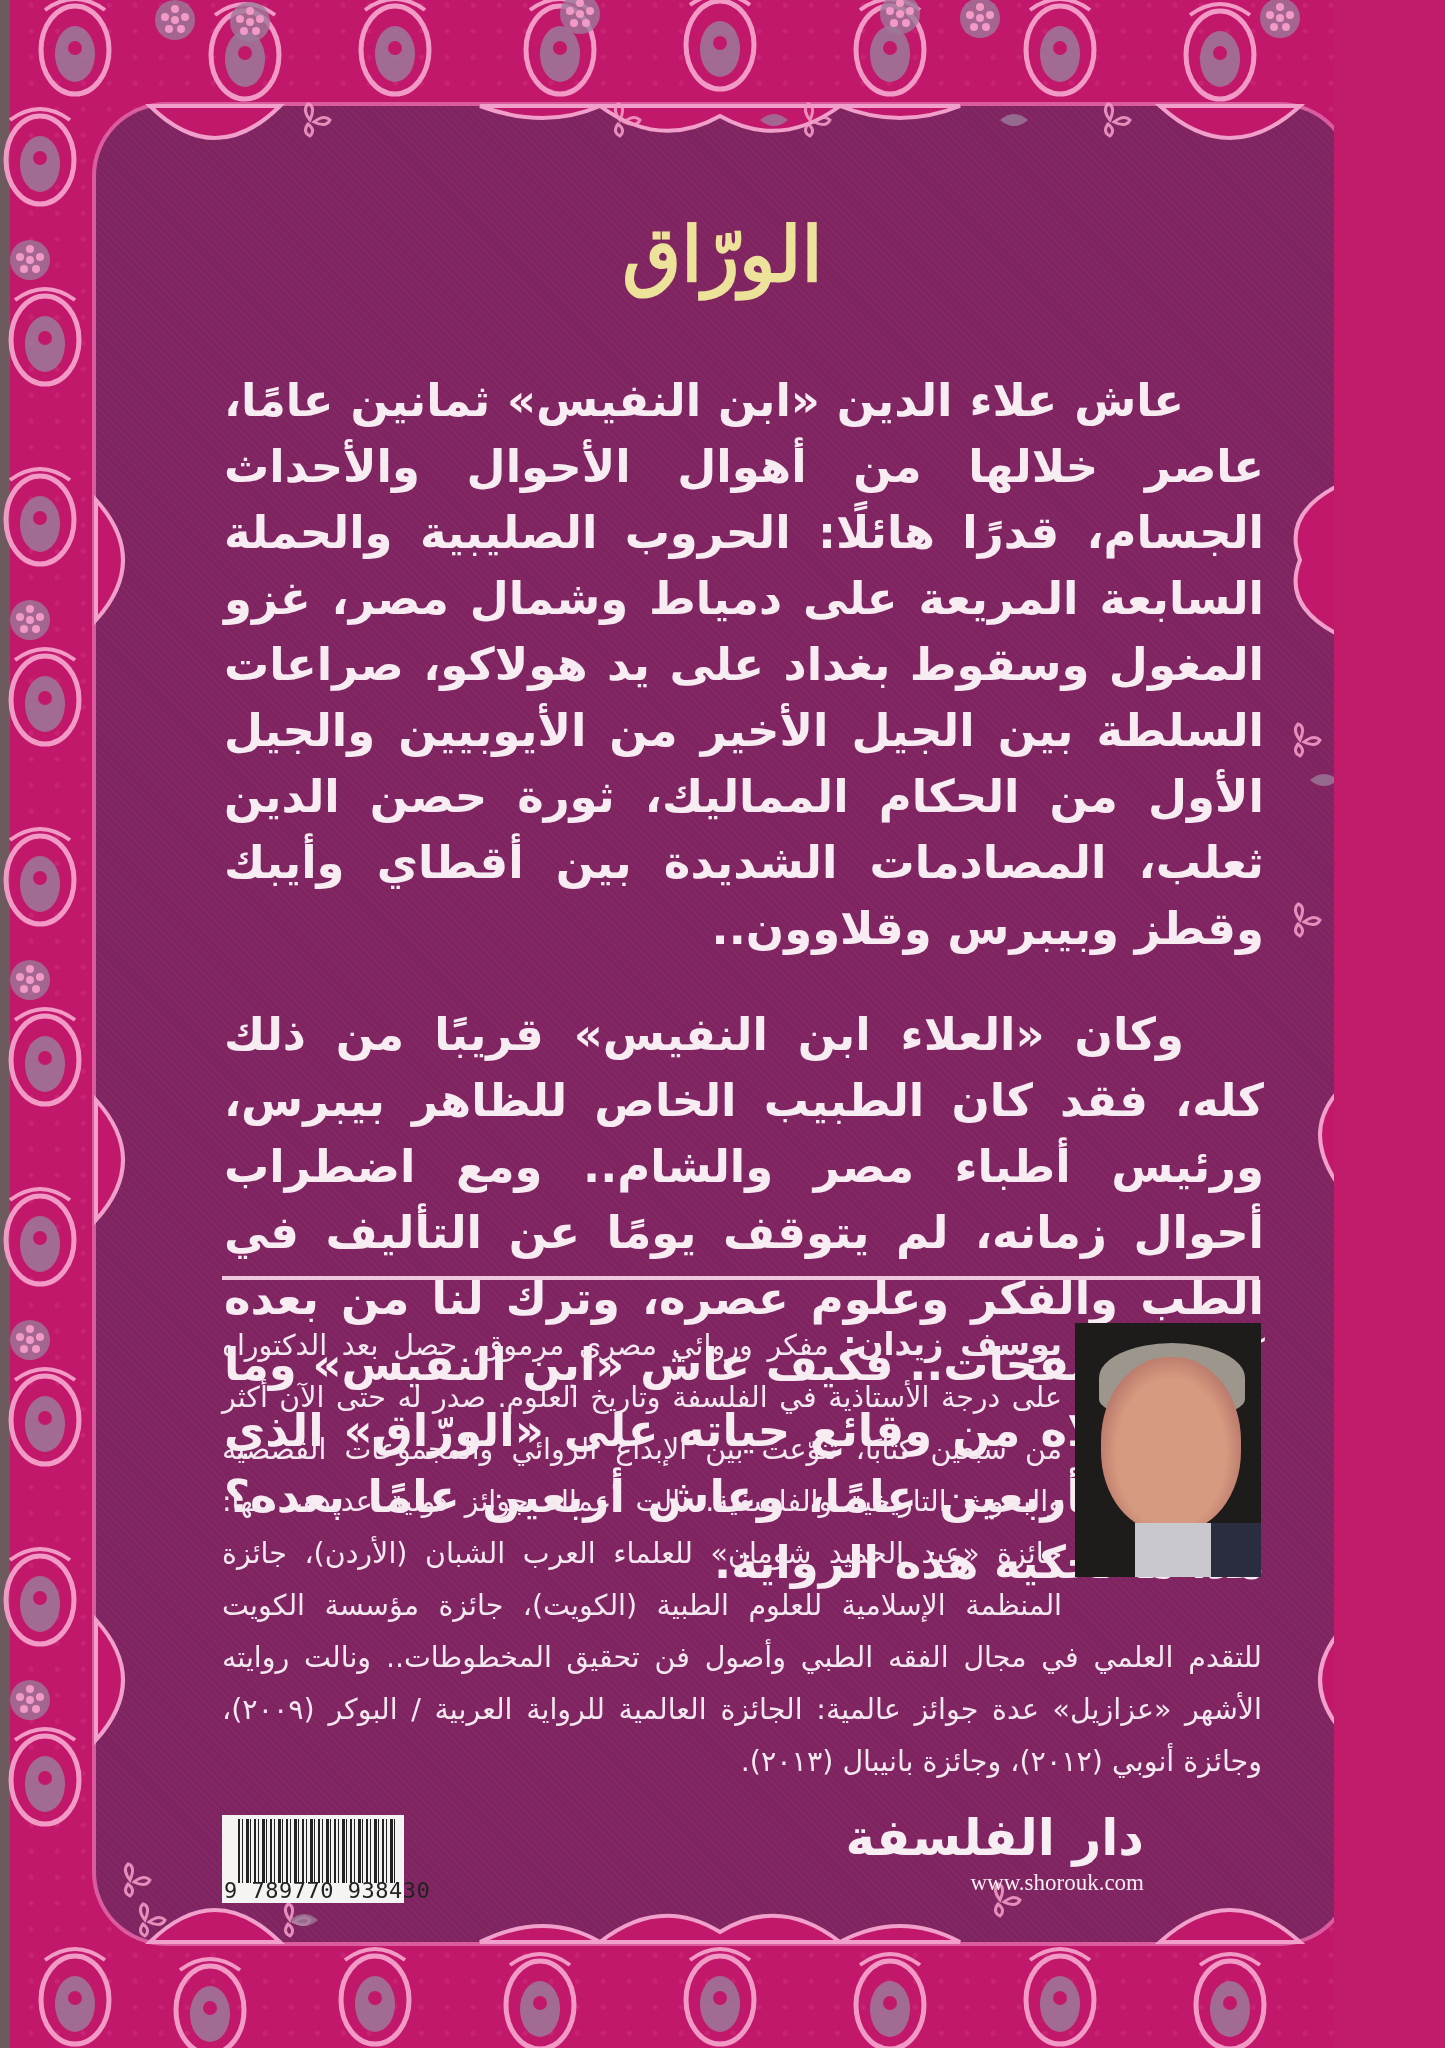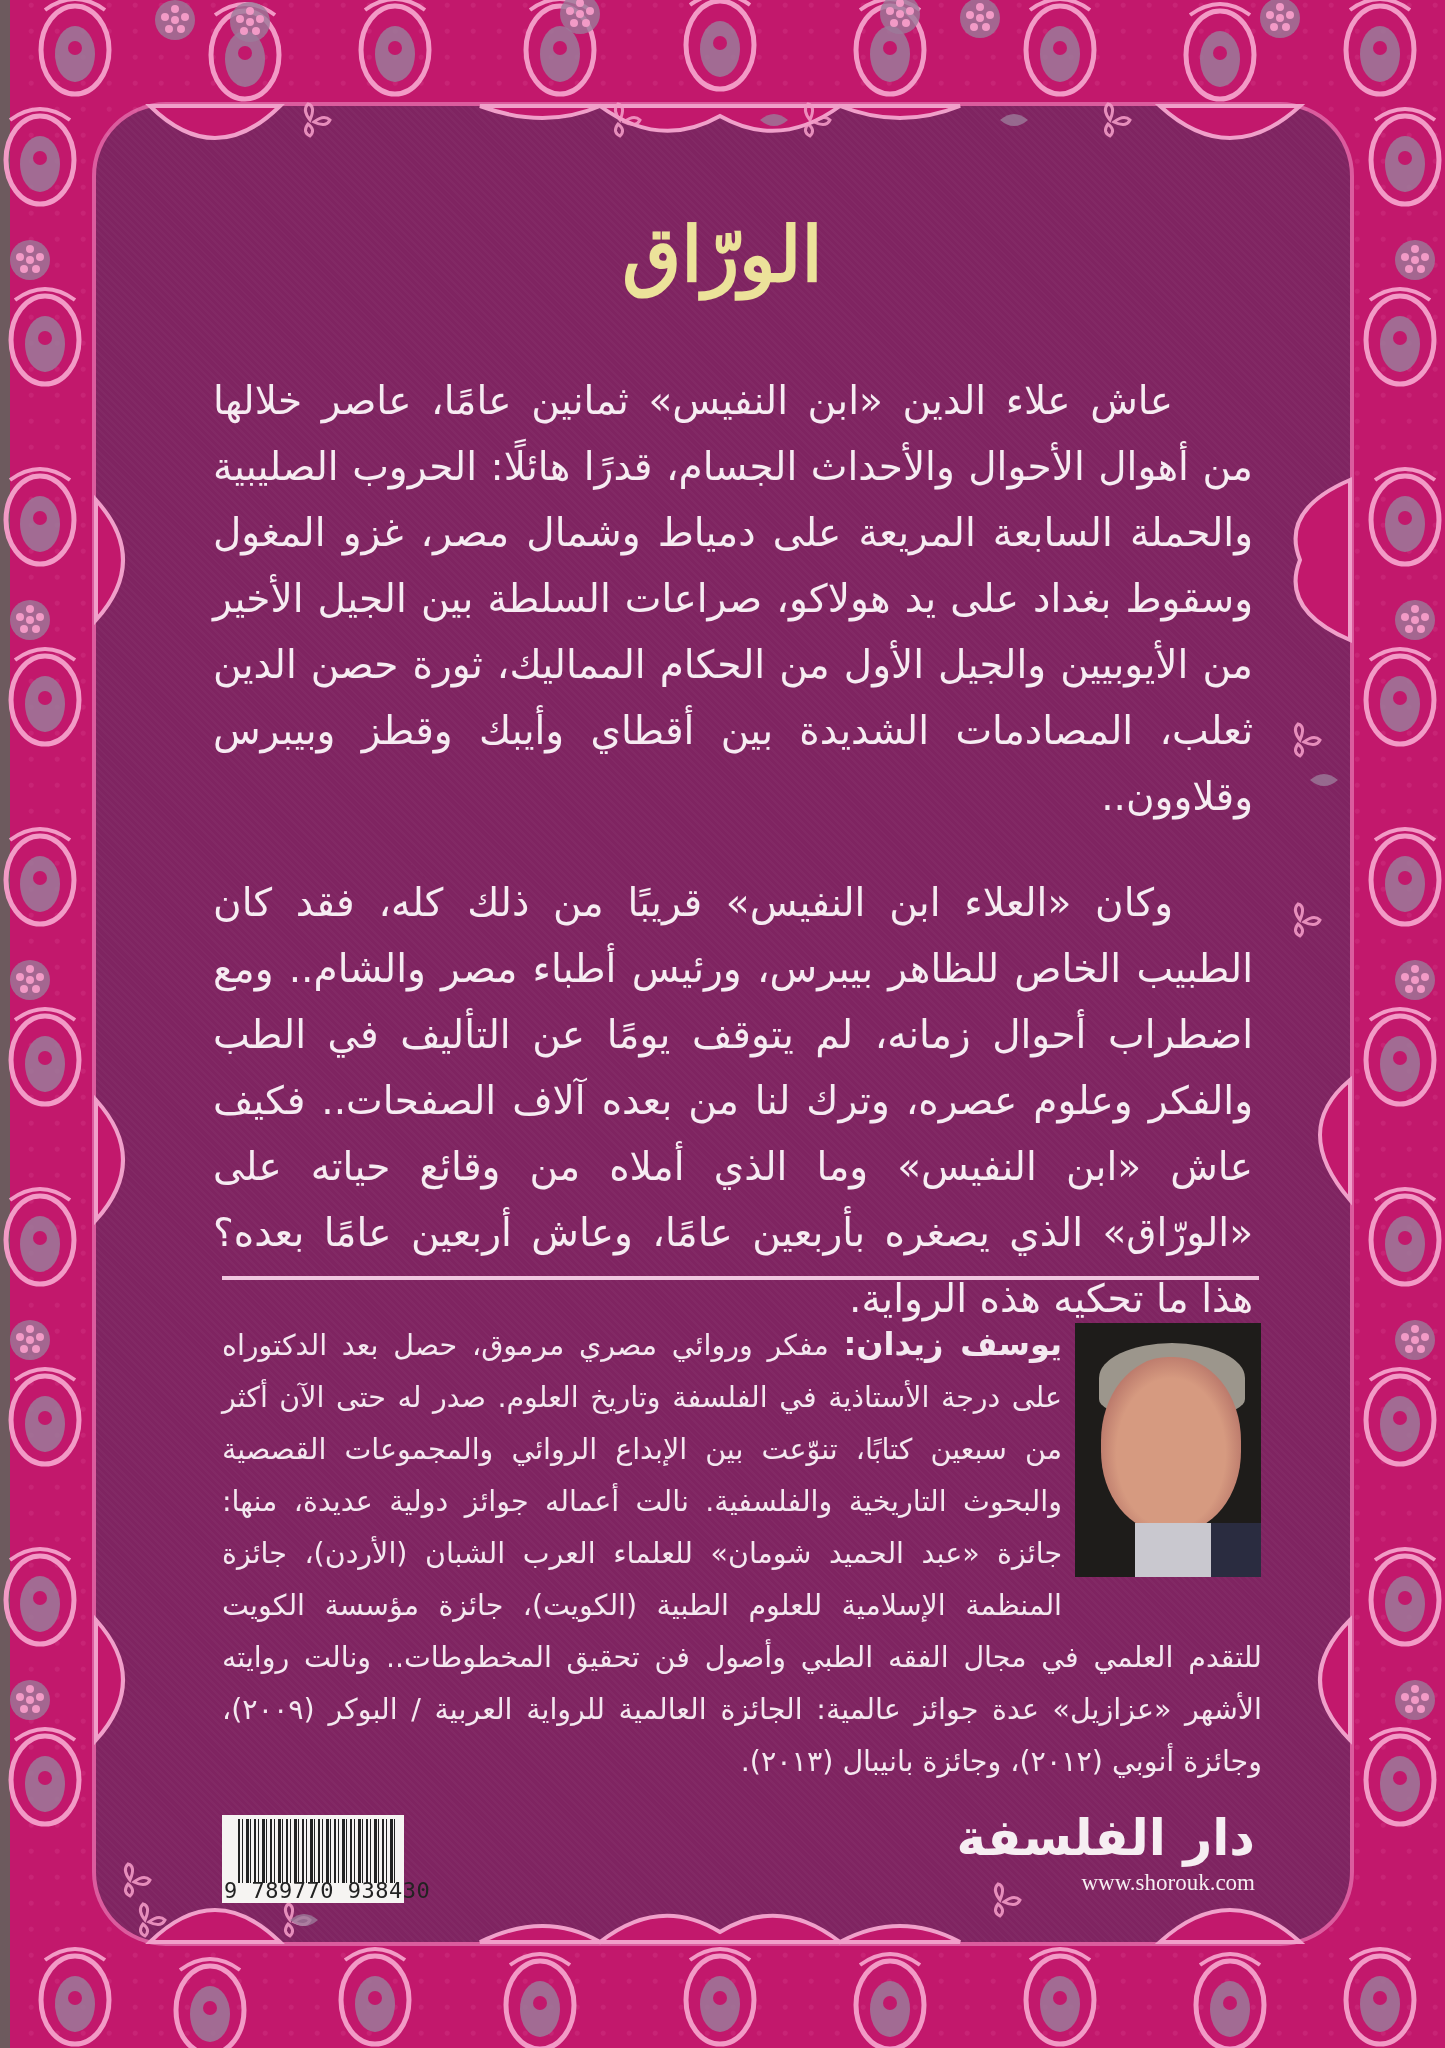--- a/index.html
+++ b/index.html
@@ -2,21 +2,21 @@
 <html><head>
 <meta charset="utf-8">
 <style>
   html, body { margin: 0; padding: 0; }
   body {
     width: 1445px; height: 2048px; overflow: hidden;
     background: #c01c6b;
     font-family: "DejaVu Sans", sans-serif;
   }
   .cover {
-    position: relative; width: 1445px; height: 2048px; overflow: hidden;
+    position: relative; width: 1334px; height: 2048px; overflow: hidden;
     background:
       radial-gradient(circle at 20% 20%, rgba(255,140,200,0.10) 0 2px, transparent 3px) 0 0/26px 26px,
       #c2186c;
   }
   .spine-edge {
     position: absolute; left: 0; top: 0; width: 10px; height: 100%;
     background: #6d5a5e;
   }
   
   .ornament-layer { position: absolute; inset: 0; pointer-events: none; }
@@ -29,24 +29,25 @@
   .panel::before {
     content: ""; position: absolute; inset: 0; border-radius: 70px;
     background: repeating-linear-gradient(45deg, rgba(255,255,255,0.025) 0 2px, transparent 2px 5px);
   }
   .title {
     position: absolute; left: 0; width: 1445px; top: 210px; text-align: center;
     color: #ece29a; font-family: "DejaVu Serif", serif; font-weight: bold;
     font-size: 76px; direction: rtl; letter-spacing: 2px;
   }
   .synopsis {
-    position: absolute; left: 213px; width: 1040px; top: 368px;
+    position: absolute; left: 224px; width: 1040px; top: 368px;
     direction: rtl; text-align: justify; text-align-last: right;
-    color: #f6ecf2; font-size: 39px; line-height: 66px;
+    color: #f6ecf2; font-size: 45px; line-height: 66px;
     font-family: "DejaVu Sans", sans-serif;
+    font-weight: bold;
   }
   .synopsis p { margin: 0 0 40px 0; text-indent: 80px; }
   .divider {
     position: absolute; left: 222px; top: 1276px; width: 1037px; height: 4px;
     background: #f0c8e0;
   }
   .author-photo {
     position: absolute; left: 1075px; top: 1323px; width: 186px; height: 254px;
     background: #1e1c1a; overflow: hidden;
   }

